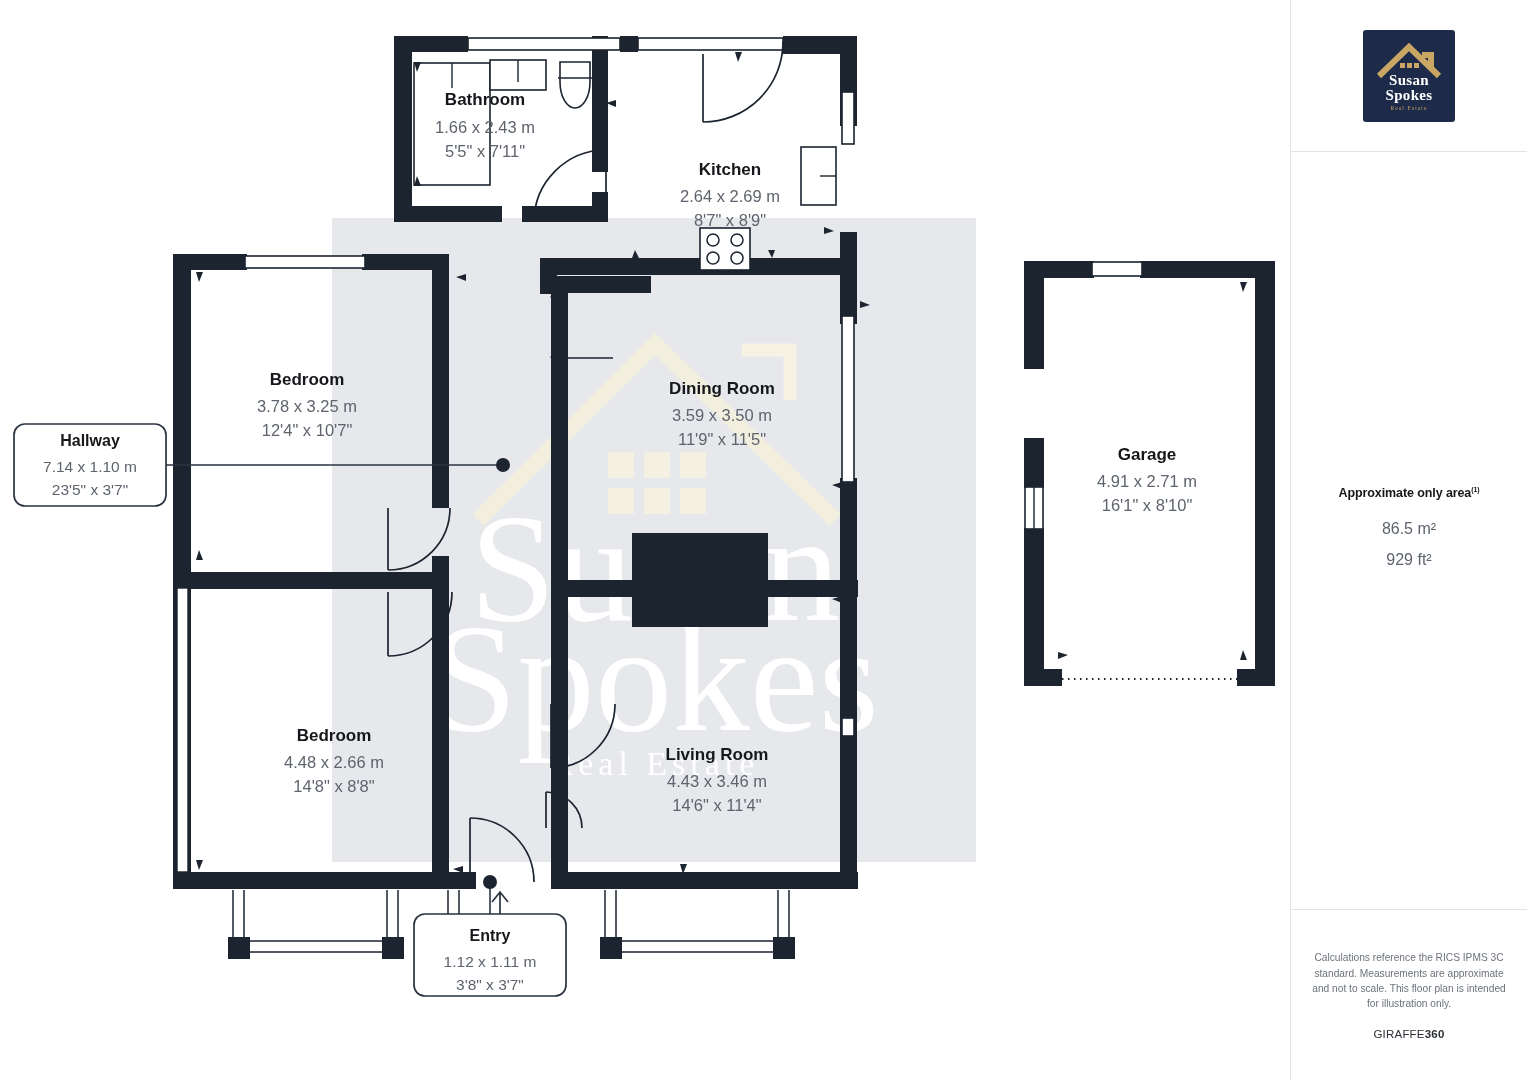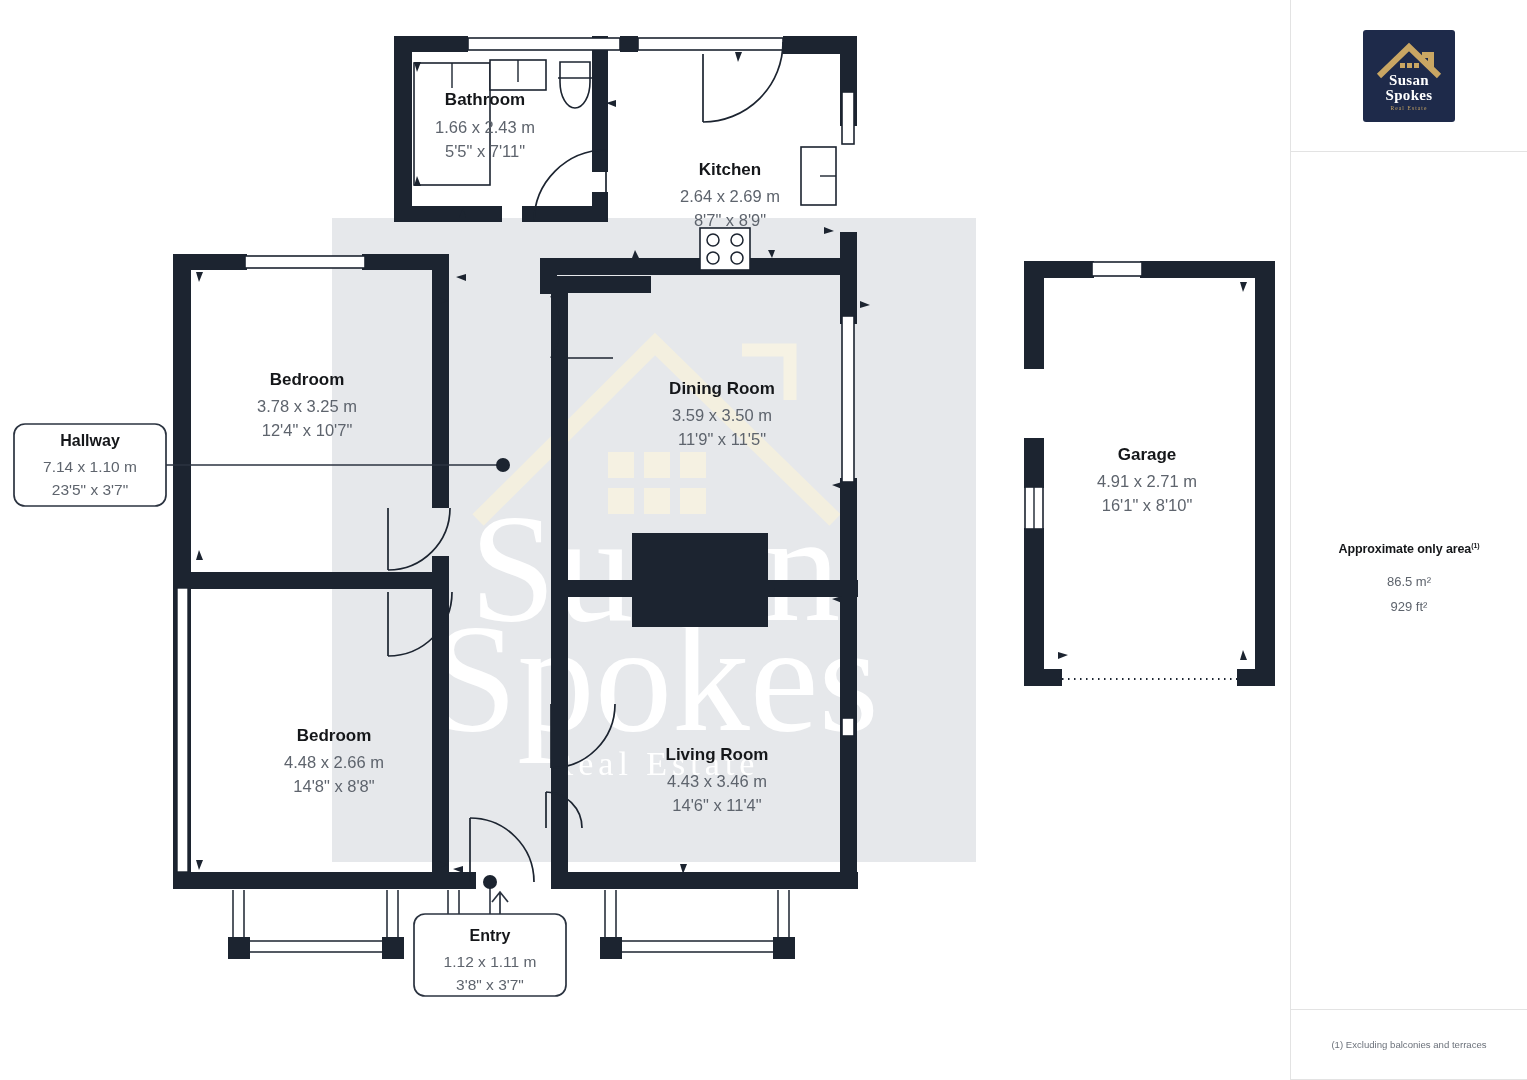--- a/index.html
+++ b/index.html
@@ -36,21 +36,21 @@
   }
   .logo-text-1{top:42px;font-size:15px;}
   .logo-text-2{top:57px;font-size:15px;}
   .logo-text-3{
     position:absolute;left:0;right:0;top:75px;text-align:center;color:#c9a663;
     font-family:"Liberation Serif", serif;font-size:5.5px;letter-spacing:1.1px;
   }
 
   .area-title{font-size:12.5px;font-weight:700;color:#15171a;margin-bottom:13px;letter-spacing:-.1px;}
   .area-title sup{font-size:7px;font-weight:700;}
-  .area-val{font-size:13px;color:#5e646d;line-height:1.95;}
+  .area-val{font-size:16px;color:#5e646d;line-height:1.95;}
 
   .foot-note{font-size:9.6px;color:#6c727b;text-align:center;line-height:1.4;}
   .foot-para{font-size:10.2px;color:#6c727b;text-align:center;line-height:1.5;}
   .brand{margin-top:16px;font-size:11.5px;color:#2b2f36;letter-spacing:.2px;}
   .brand b{font-weight:700;}
 
   
   #plan{position:absolute;left:0;top:0;width:1290px;height:1080px;}
 
   .r-name{font-size:17px;font-weight:700;fill:#15171a;}
@@ -368,19 +368,22 @@
     </div>
 
     <div class="panel-sec sec-area">
       <div class="area-title">
         <span>Approximate only area</span><sup>(1)</sup>
       </div>
       <div class="area-val">86.5 m²</div>
       <div class="area-val">929 ft²</div>
     </div>
 
-    <div class="panel-sec sec-foot1">
-      <div class="foot-note">(1) Excluding balconies and terraces</div>
+
+    <div class="panel-sec sec-foot2">
+      <div class="foot-para">Calculations reference the RICS IPMS 3C standard. Measurements are approximate and not to scale. This floor plan is intended for illustration only.</div>
+      <div class="brand">
+        <span>GIRAFFE</span><b>360</b>
+      </div>
     </div>
-
   </div>
 
 </div>
 
 </body></html>

